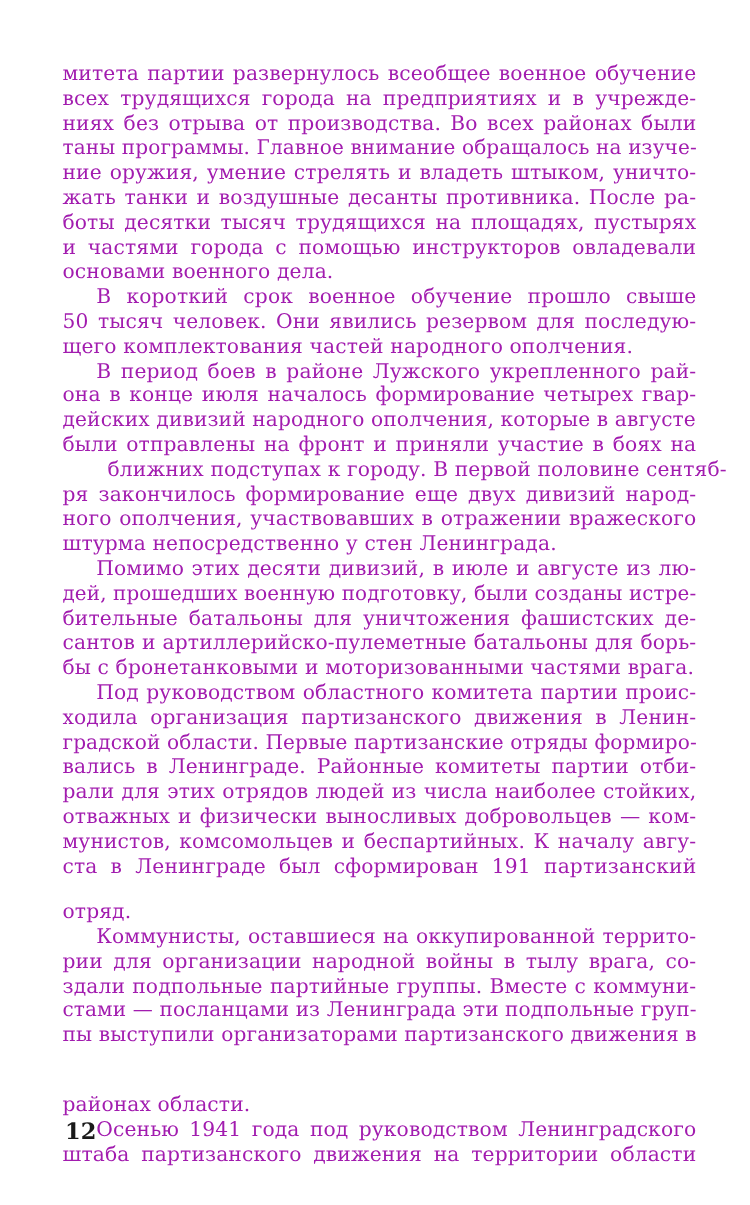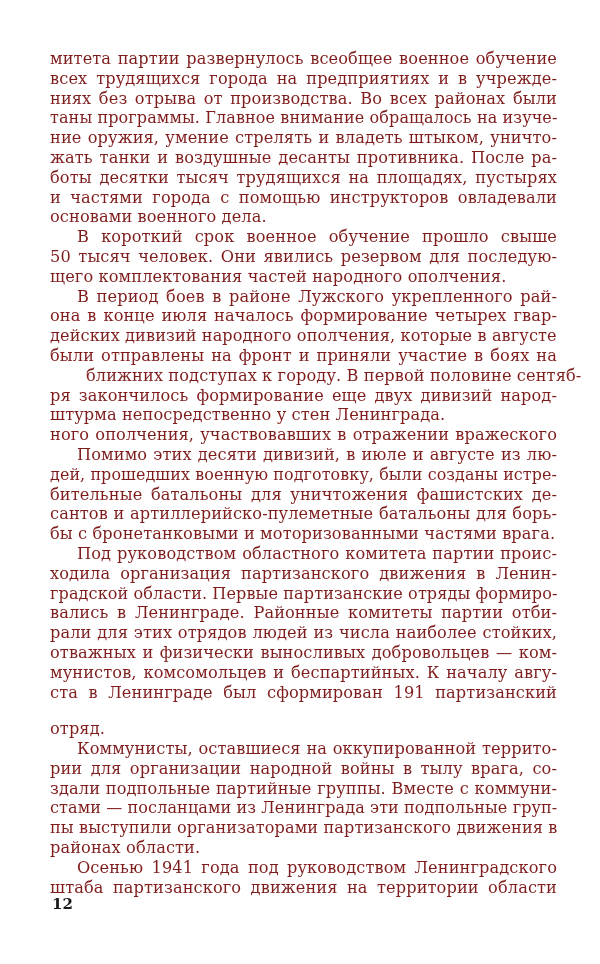--- a/index.html
+++ b/index.html
@@ -1,28 +1,28 @@
 <!DOCTYPE html>
 <html><head>
   <meta charset="utf-8">
   <style>
     html, body { margin: 0; padding: 0; background: #ffffff; }
     body { width: 600px; height: 964px; position: relative; overflow: hidden; }
     .page {
       position: absolute; left: 50px; top: 49px; width: 507px;
       font-family: "DejaVu Serif", serif;
-      font-size: 16.2px; line-height: 19.8px; color: #7f1d1d;
+      font-size: 16.2px; line-height: 19.8px; color: #a21caf;
       letter-spacing: 0.1px;
     }
     .line { display: block; white-space: nowrap; text-align: justify; text-align-last: justify; height: 19.8px; overflow: visible; }
     .line.last { text-align-last: left; }
     .line.indent { padding-left: 27px; }
     .page-number {
       position: absolute; left: 52px; top: 895px;
-      font-family: "DejaVu Serif", serif; font-weight: bold; font-size: 15px; color: #1a1a1a;
+      font-family: "DejaVu Serif", serif; font-weight: bold; font-size: 18px; color: #1a1a1a;
     }
   </style>
 </head>
 <body>
 
 <div class="page" id="page-body">
     <span class="line" style="display: block;">митета партии развернулось всеобщее военное обучение</span>
     <span class="line" style="display: block;">всех трудящихся города на предприятиях и в учрежде-</span>
     <span class="line" style="display: block;">ниях без отрыва от производства. Во всех районах были</span>
     <span class="line" style="display: block; transform-origin: left center; transform: scaleX(0.990234);">таны программы. Главное внимание обращалось на изуче-</span>
@@ -33,38 +33,38 @@
     <span class="line last" style="display: block;">основами военного дела.</span>
     <span class="line indent" style="display: block;">В короткий срок военное обучение прошло свыше</span>
     <span class="line" style="display: block;">50 тысяч человек. Они явились резервом для последую-</span>
     <span class="line last" style="display: block;">щего комплектования частей народного ополчения.</span>
     <span class="line indent" style="display: block;">В период боев в районе Лужского укрепленного рай-</span>
     <span class="line" style="display: block;">она в конце июля началось формирование четырех гвар-</span>
     <span class="line" style="display: block; transform-origin: left center; transform: scaleX(0.996071);">дейских дивизий народного ополчения, которые в августе</span>
     <span class="line" style="display: block;">были отправлены на фронт и приняли участие в боях на</span>
     <span class="line" style="display: block; margin-left: 36px;">ближних подступах к городу. В первой половине сентяб-</span>
     <span class="line" style="display: block;">ря закончилось формирование еще двух дивизий народ-</span>
+    <span class="line" style="display: block;">ного ополчения, участвовавших в отражении вражеского</span>
     <span class="line last" style="display: block;">штурма непосредственно у стен Ленинграда.</span>
-    <span class="line" style="display: block;">ного ополчения, участвовавших в отражении вражеского</span>
     <span class="line indent" style="display: block;">Помимо этих десяти дивизий, в июле и августе из лю-</span>
     <span class="line" style="display: block; transform-origin: left center; transform: scaleX(0.982558);">дей, прошедших военную подготовку, были созданы истре-</span>
     <span class="line" style="display: block;">бительные батальоны для уничтожения фашистских де-</span>
     <span class="line" style="display: block;">сантов и артиллерийско-пулеметные батальоны для борь-</span>
     <span class="line last" style="display: block;">бы с бронетанковыми и моторизованными частями врага.</span>
     <span class="line indent" style="display: block;">Под руководством областного комитета партии проис-</span>
     <span class="line" style="display: block;">ходила организация партизанского движения в Ленин-</span>
     <span class="line" style="display: block; transform-origin: left center; transform: scaleX(0.992172);">градской области. Первые партизанские отряды формиро-</span>
     <span class="line" style="display: block;">вались в Ленинграде. Районные комитеты партии отби-</span>
     <span class="line" style="display: block;">рали для этих отрядов людей из числа наиболее стойких,</span>
     <span class="line" style="display: block;">отважных и физически выносливых добровольцев — ком-</span>
     <span class="line" style="display: block;">мунистов, комсомольцев и беспартийных. К началу авгу-</span>
     <span class="line" style="display: block;">ста в Ленинграде был сформирован 191 партизанский</span>
     <span class="line last" style="display: block; margin-top: 17px;">отряд.</span>
     <span class="line indent" style="display: block;">Коммунисты, оставшиеся на оккупированной террито-</span>
     <span class="line" style="display: block;">рии для организации народной войны в тылу врага, со-</span>
     <span class="line" style="display: block;">здали подпольные партийные группы. Вместе с коммуни-</span>
     <span class="line" style="display: block; transform-origin: left center; transform: scaleX(0.990234);">стами — посланцами из Ленинграда эти подпольные груп-</span>
     <span class="line" style="display: block; transform-origin: left center; transform: scaleX(0.996071);">пы выступили организаторами партизанского движения в</span>
-    <span class="line last" style="display: block;">районах области.</span>
+    <span class="line last" style="display: block; margin-top: 36px;">районах области.</span>
     <span class="line indent" style="display: block;">Осенью 1941 года под руководством Ленинградского</span>
     <span class="line" style="display: block;">штаба партизанского движения на территории области</span>
   </div>
 <div class="page-number">12</div>
 
 </body></html>

